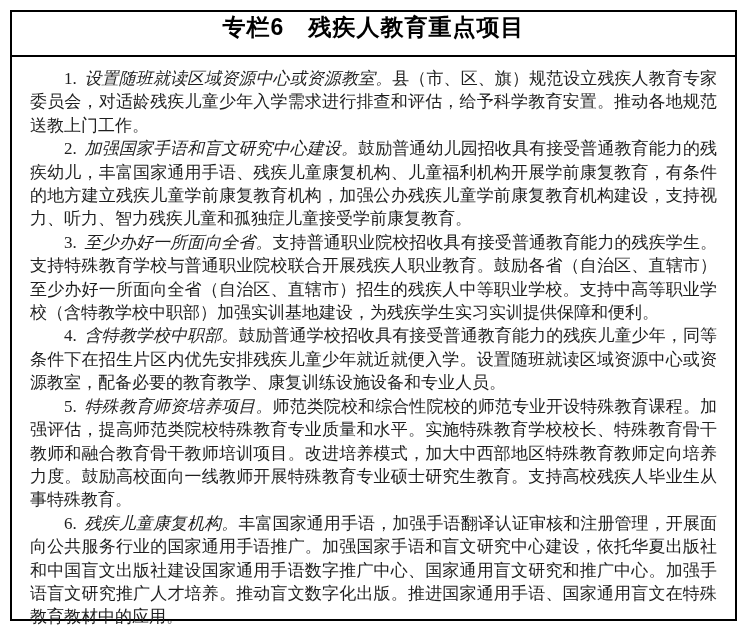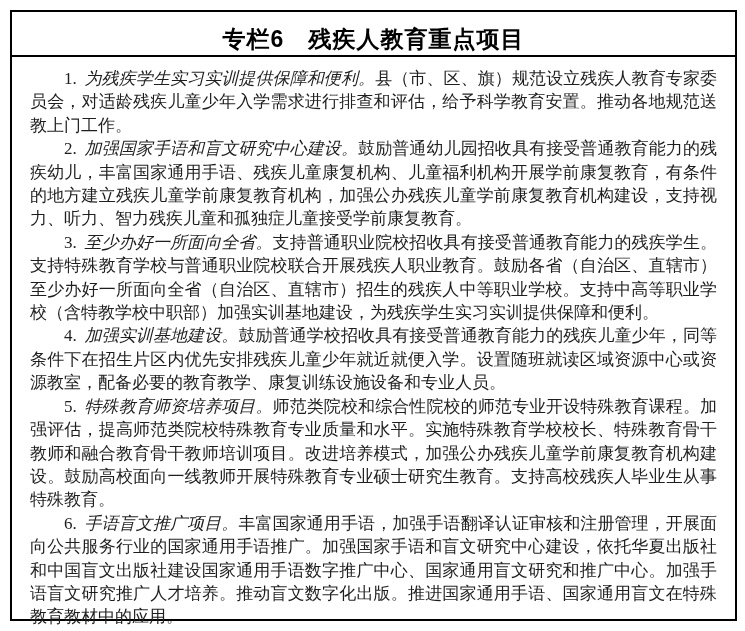--- a/index.html
+++ b/index.html
@@ -21,21 +21,21 @@
     height: 611px;
     border: 2px solid #000000;
     box-sizing: border-box;
     background: #ffffff;
   }
   .panel-header {
     height: 45px;
     border-bottom: 2px solid #000000;
     box-sizing: border-box;
     display: flex;
-    align-items: flex-end;
+    align-items: flex-start;
     justify-content: center;
   }
   .panel-title {
     font-family: "Liberation Sans", "DejaVu Sans", sans-serif;
     font-weight: 700;
     font-size: 23px;
     color: #000000;
     letter-spacing: 1px;
     white-space: pre;
   }
@@ -59,20 +59,20 @@
   }
 </style>
 </head>
 <body>
 
 <div class="panel">
   <div class="panel-header">
     <span class="panel-title">专栏6　残疾人教育重点项目</span>
   </div>
   <div class="panel-body">
-    <p><span class="p-num">1.</span><span class="p-name">为残疾学生实习实训提供保障和便利。</span><span>县（市、区、旗）规范设立残疾人教育专家委员会，对适龄残疾儿童少年入学需求进行排查和评估，给予科学教育安置。推动各地规范送教上门工作。</span></p>
+    <p><span class="p-num">1.</span><span class="p-name">设置随班就读区域资源中心或资源教室。</span><span>县（市、区、旗）规范设立残疾人教育专家委员会，对适龄残疾儿童少年入学需求进行排查和评估，给予科学教育安置。推动各地规范送教上门工作。</span></p>
     <p><span class="p-num">2.</span><span class="p-name">加强国家手语和盲文研究中心建设。</span><span>鼓励普通幼儿园招收具有接受普通教育能力的残疾幼儿，丰富国家通用手语、残疾儿童康复机构、儿童福利机构开展学前康复教育，有条件的地方建立残疾儿童学前康复教育机构，加强公办残疾儿童学前康复教育机构建设，支持视力、听力、智力残疾儿童和孤独症儿童接受学前康复教育。</span></p>
     <p><span class="p-num">3.</span><span class="p-name">至少办好一所面向全省。</span><span>支持普通职业院校招收具有接受普通教育能力的残疾学生。支持特殊教育学校与普通职业院校联合开展残疾人职业教育。鼓励各省（自治区、直辖市）至少办好一所面向全省（自治区、直辖市）招生的残疾人中等职业学校。支持中高等职业学校（含特教学校中职部）加强实训基地建设，为残疾学生实习实训提供保障和便利。</span></p>
-    <p><span class="p-num">4.</span><span class="p-name">加强实训基地建设。</span><span>鼓励普通学校招收具有接受普通教育能力的残疾儿童少年，同等条件下在招生片区内优先安排残疾儿童少年就近就便入学。设置随班就读区域资源中心或资源教室，配备必要的教育教学、康复训练设施设备和专业人员。</span></p>
-    <p><span class="p-num">5.</span><span class="p-name">特殊教育师资培养项目。</span><span>师范类院校和综合性院校的师范专业开设特殊教育课程。加强评估，提高师范类院校特殊教育专业质量和水平。实施特殊教育学校校长、特殊教育骨干教师和融合教育骨干教师培训项目。改进培养模式，加强公办残疾儿童学前康复教育机构建设。鼓励高校面向一线教师开展特殊教育专业硕士研究生教育。支持高校残疾人毕业生从事特殊教育。</span></p>
-    <p><span class="p-num">6.</span><span class="p-name">手语盲文推广项目。</span><span>丰富国家通用手语，加强手语翻译认证审核和注册管理，开展面向公共服务行业的国家通用手语推广。加强国家手语和盲文研究中心建设，依托华夏出版社和中国盲文出版社建设国家通用手语数字推广中心、国家通用盲文研究和推广中心。加强手语盲文研究推广人才培养。推动盲文数字化出版。推进国家通用手语、国家通用盲文在特殊教育教材中的应用。</span></p>
+    <p><span class="p-num">4.</span><span class="p-name">含特教学校中职部。</span><span>鼓励普通学校招收具有接受普通教育能力的残疾儿童少年，同等条件下在招生片区内优先安排残疾儿童少年就近就便入学。设置随班就读区域资源中心或资源教室，配备必要的教育教学、康复训练设施设备和专业人员。</span></p>
+    <p><span class="p-num">5.</span><span class="p-name">特殊教育师资培养项目。</span><span>师范类院校和综合性院校的师范专业开设特殊教育课程。加强评估，提高师范类院校特殊教育专业质量和水平。实施特殊教育学校校长、特殊教育骨干教师和融合教育骨干教师培训项目。改进培养模式，加大中西部地区特殊教育教师定向培养力度。鼓励高校面向一线教师开展特殊教育专业硕士研究生教育。支持高校残疾人毕业生从事特殊教育。</span></p>
+    <p><span class="p-num">6.</span><span class="p-name">残疾儿童康复机构。</span><span>丰富国家通用手语，加强手语翻译认证审核和注册管理，开展面向公共服务行业的国家通用手语推广。加强国家手语和盲文研究中心建设，依托华夏出版社和中国盲文出版社建设国家通用手语数字推广中心、国家通用盲文研究和推广中心。加强手语盲文研究推广人才培养。推动盲文数字化出版。推进国家通用手语、国家通用盲文在特殊教育教材中的应用。</span></p>
   </div>
 </div>
 
 </body></html>

